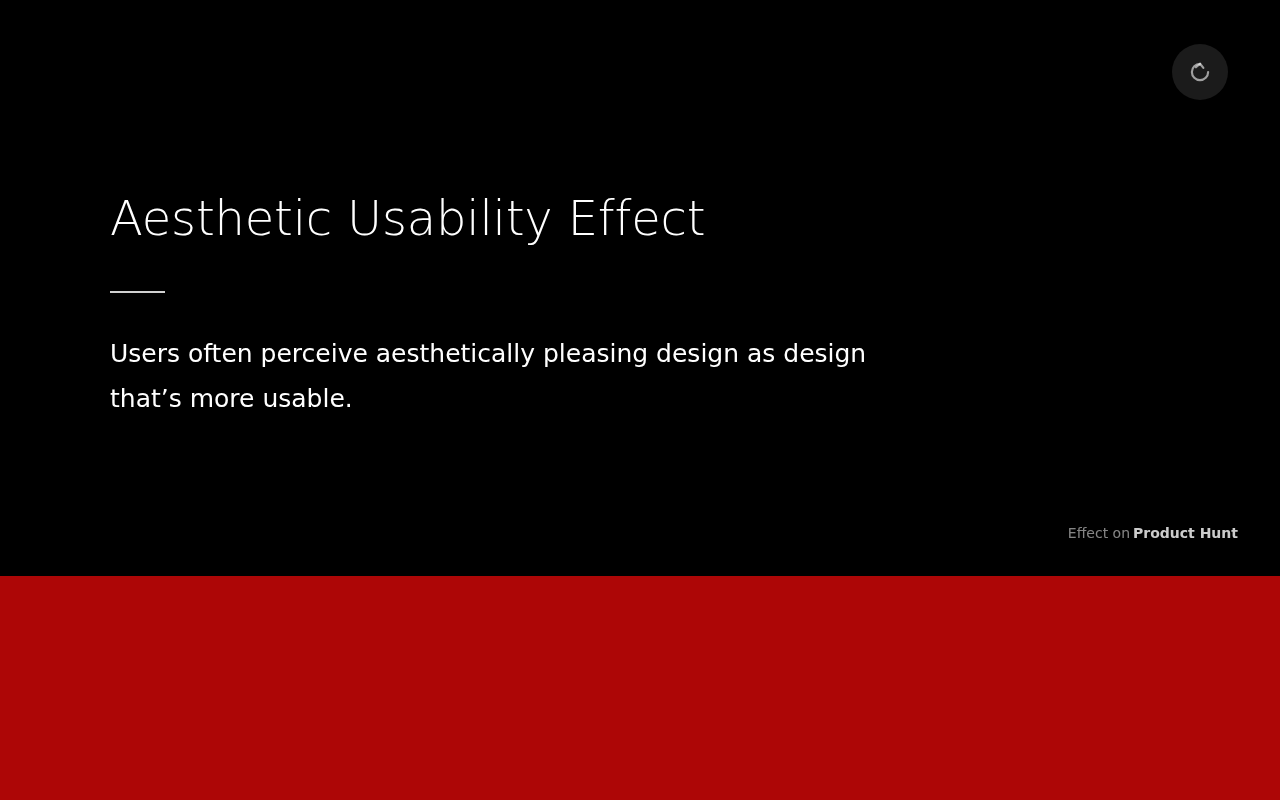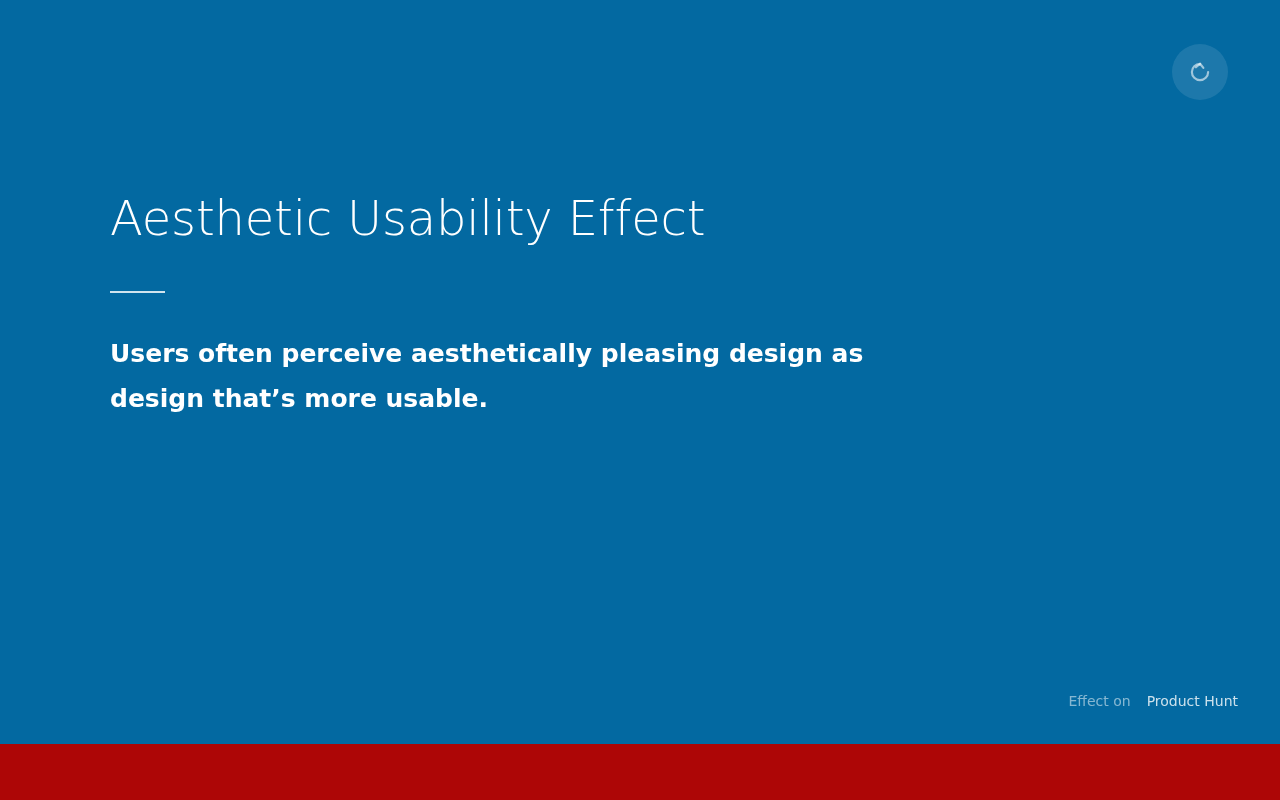--- a/index.html
+++ b/index.html
@@ -16,22 +16,22 @@
   body {
     font-family: "DejaVu Sans", "Liberation Sans", sans-serif;
     background: #ad0606;
     -webkit-font-smoothing: antialiased;
   }
 
   
   .law-card {
     position: relative;
     width: 1280px;
-    height: 744px;
-    background: #0369a1;
+    height: 576px;
+    background: #000000;
     overflow: hidden;
   }
 
   
   .reset-button {
     position: absolute;
     top: 44px;
     left: 1172px;
     width: 56px;
     height: 56px;
@@ -83,44 +83,44 @@
     width: 55px;
     height: 2px;
     background: rgba(255, 255, 255, 0.82);
     margin: 44px 0 0 0;
     border: 0;
   }
 
   .page-description {
     margin: 38px 0 0 0;
     font-size: 25px;
-    font-weight: 700;
+    font-weight: 400;
     line-height: 45px;
     color: #ffffff;
     max-width: 790px;
   }
 
   
   .footer-credit {
     position: absolute;
     right: 42px;
     bottom: 36px;
     font-size: 14px;
     font-weight: 400;
     line-height: 1;
     color: rgba(255, 255, 255, 0.52);
     text-decoration: none;
     white-space: nowrap;
     cursor: pointer;
   }
 
   .footer-credit .credit-brand {
-    font-weight: 400;
+    font-weight: 700;
     color: rgba(255, 255, 255, 0.80);
-    margin-left: 16px;
+    margin-left: 3px;
   }
 </style>
 </head>
 <body>
 
 <div class="law-card">
 
   <button class="reset-button" aria-label="Reset">
     <svg class="refresh-icon" viewBox="0 0 24 24">
       <path d="M12 4.5 A 7.5 7.5 0 1 0 19.5 12"></path>

